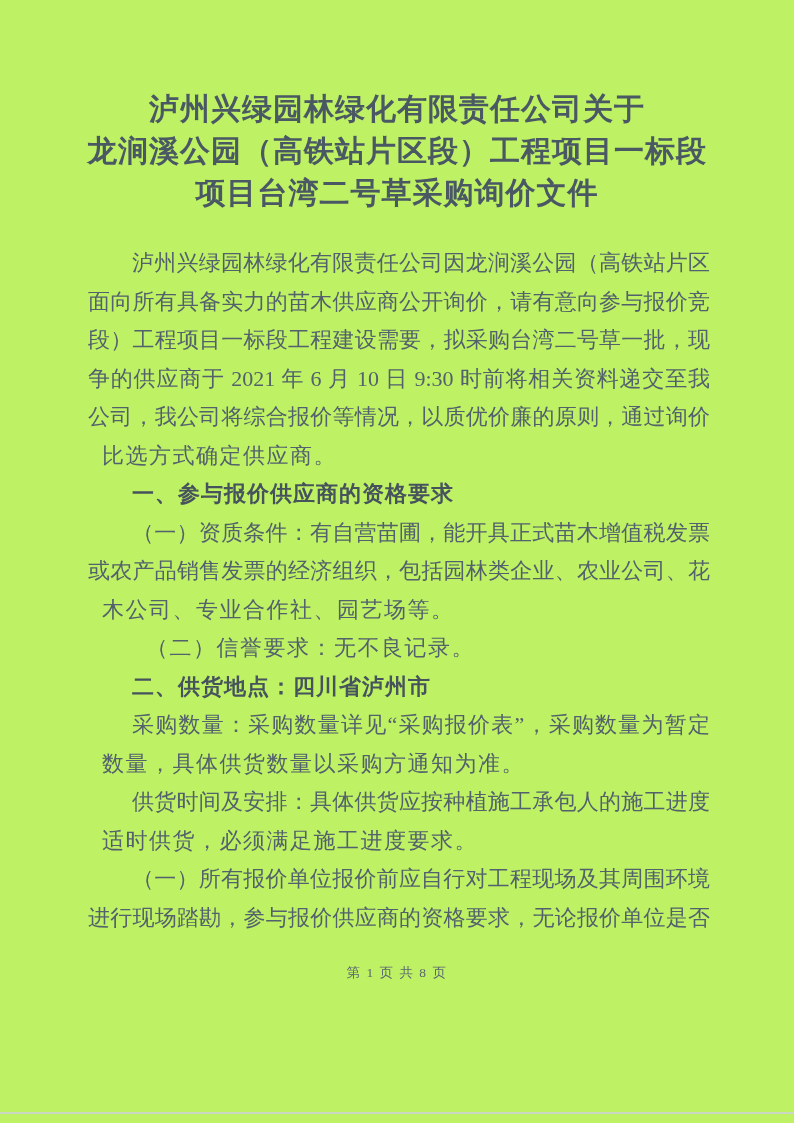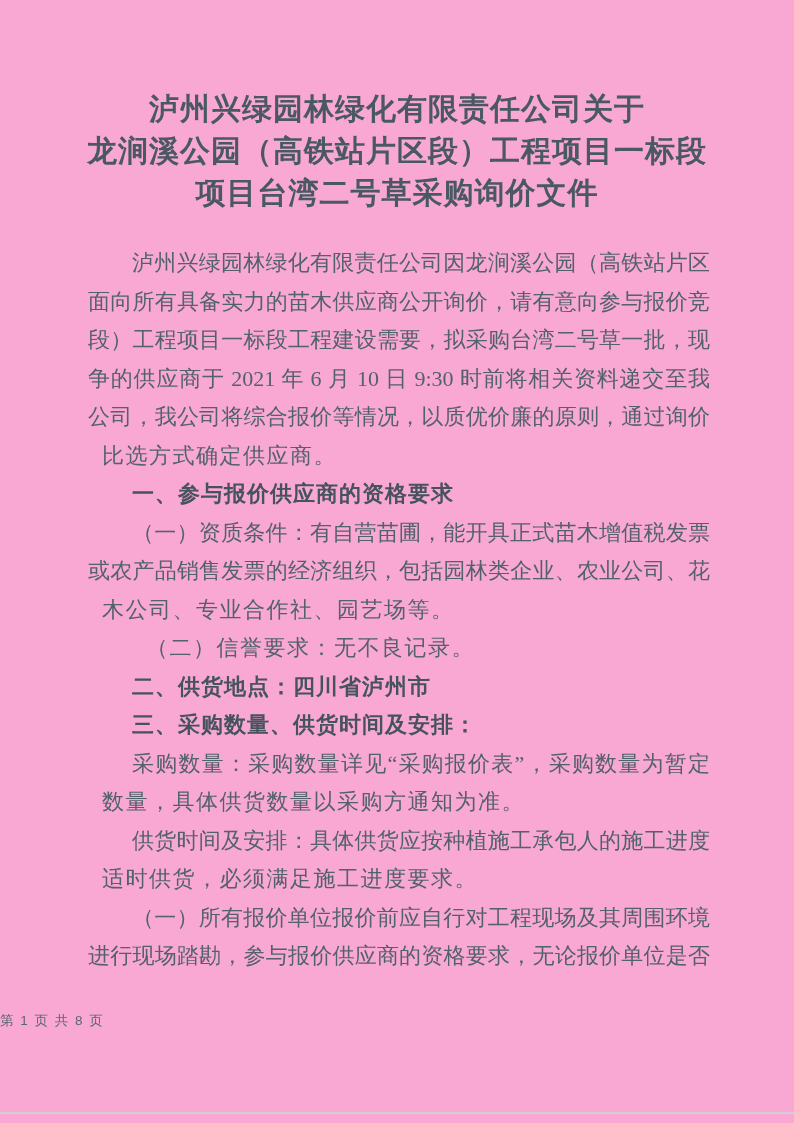--- a/index.html
+++ b/index.html
@@ -4,21 +4,21 @@
 <style>
   html, body {
     margin: 0;
     padding: 0;
     background: #ffffff;
   }
   .page {
     position: relative;
     width: 794px;
     height: 1123px;
-    background: #f9a8d4;
+    background: #bef264;
     overflow: hidden;
     font-kerning: none;
   }
   
   .doc-title {
     position: absolute;
     top: 88px;
     left: 0;
     width: 100%;
     text-align: center;
@@ -52,24 +52,25 @@
   .end { letter-spacing: 1.5px; margin-left: 14px; }
   .head {
     font-family: "Liberation Sans", "DejaVu Sans", sans-serif;
     font-weight: bold;
     letter-spacing: 1px;
     color: #46535d;
   }
   
   .page-footer {
     position: absolute;
-    top: 1012px;
+    top: 964px;
     left: 0;
     width: 100%;
-    font-family: Liberation Sans, sans-serif;
+    text-align: center;
+    font-family: Liberation Serif, serif;
     font-size: 13.5px;
     letter-spacing: 1.5px;
     color: #5a6771;
   }
   
   .scan-edge {
     position: absolute;
     left: 0;
     top: 1112px;
     width: 100%;
@@ -95,21 +96,20 @@
     <div class="line just">段）工程项目一标段工程建设需要，拟采购台湾二号草一批，现</div>
     <div class="line just">争的供应商于 2021 年 6 月 10 日 9:30 时前将相关资料递交至我</div>
     <div class="line just">公司，我公司将综合报价等情况，以质优价廉的原则，通过询价</div>
     <div class="line end">比选方式确定供应商。</div>
     <div class="line head indent">一、参与报价供应商的资格要求</div>
     <div class="line indent just">（一）资质条件：有自营苗圃，能开具正式苗木增值税发票</div>
     <div class="line just">或农产品销售发票的经济组织，包括园林类企业、农业公司、花</div>
     <div class="line end">木公司、专业合作社、园艺场等。</div>
     <div class="line indent end">（二）信誉要求：无不良记录。</div>
     <div class="line head indent">二、供货地点：四川省泸州市</div>
-    <div class="line head indent">三、采购数量、供货时间及安排：</div>
     <div class="line indent just">采购数量：采购数量详见“采购报价表”，采购数量为暂定</div>
     <div class="line end">数量，具体供货数量以采购方通知为准。</div>
     <div class="line indent just">供货时间及安排：具体供货应按种植施工承包人的施工进度</div>
     <div class="line end">适时供货，必须满足施工进度要求。</div>
     <div class="line indent just">（一）所有报价单位报价前应自行对工程现场及其周围环境</div>
     <div class="line just">进行现场踏勘，参与报价供应商的资格要求，无论报价单位是否踏</div>
   </main>
 
   <footer class="page-footer">第 1 页 共 8 页</footer>
 

